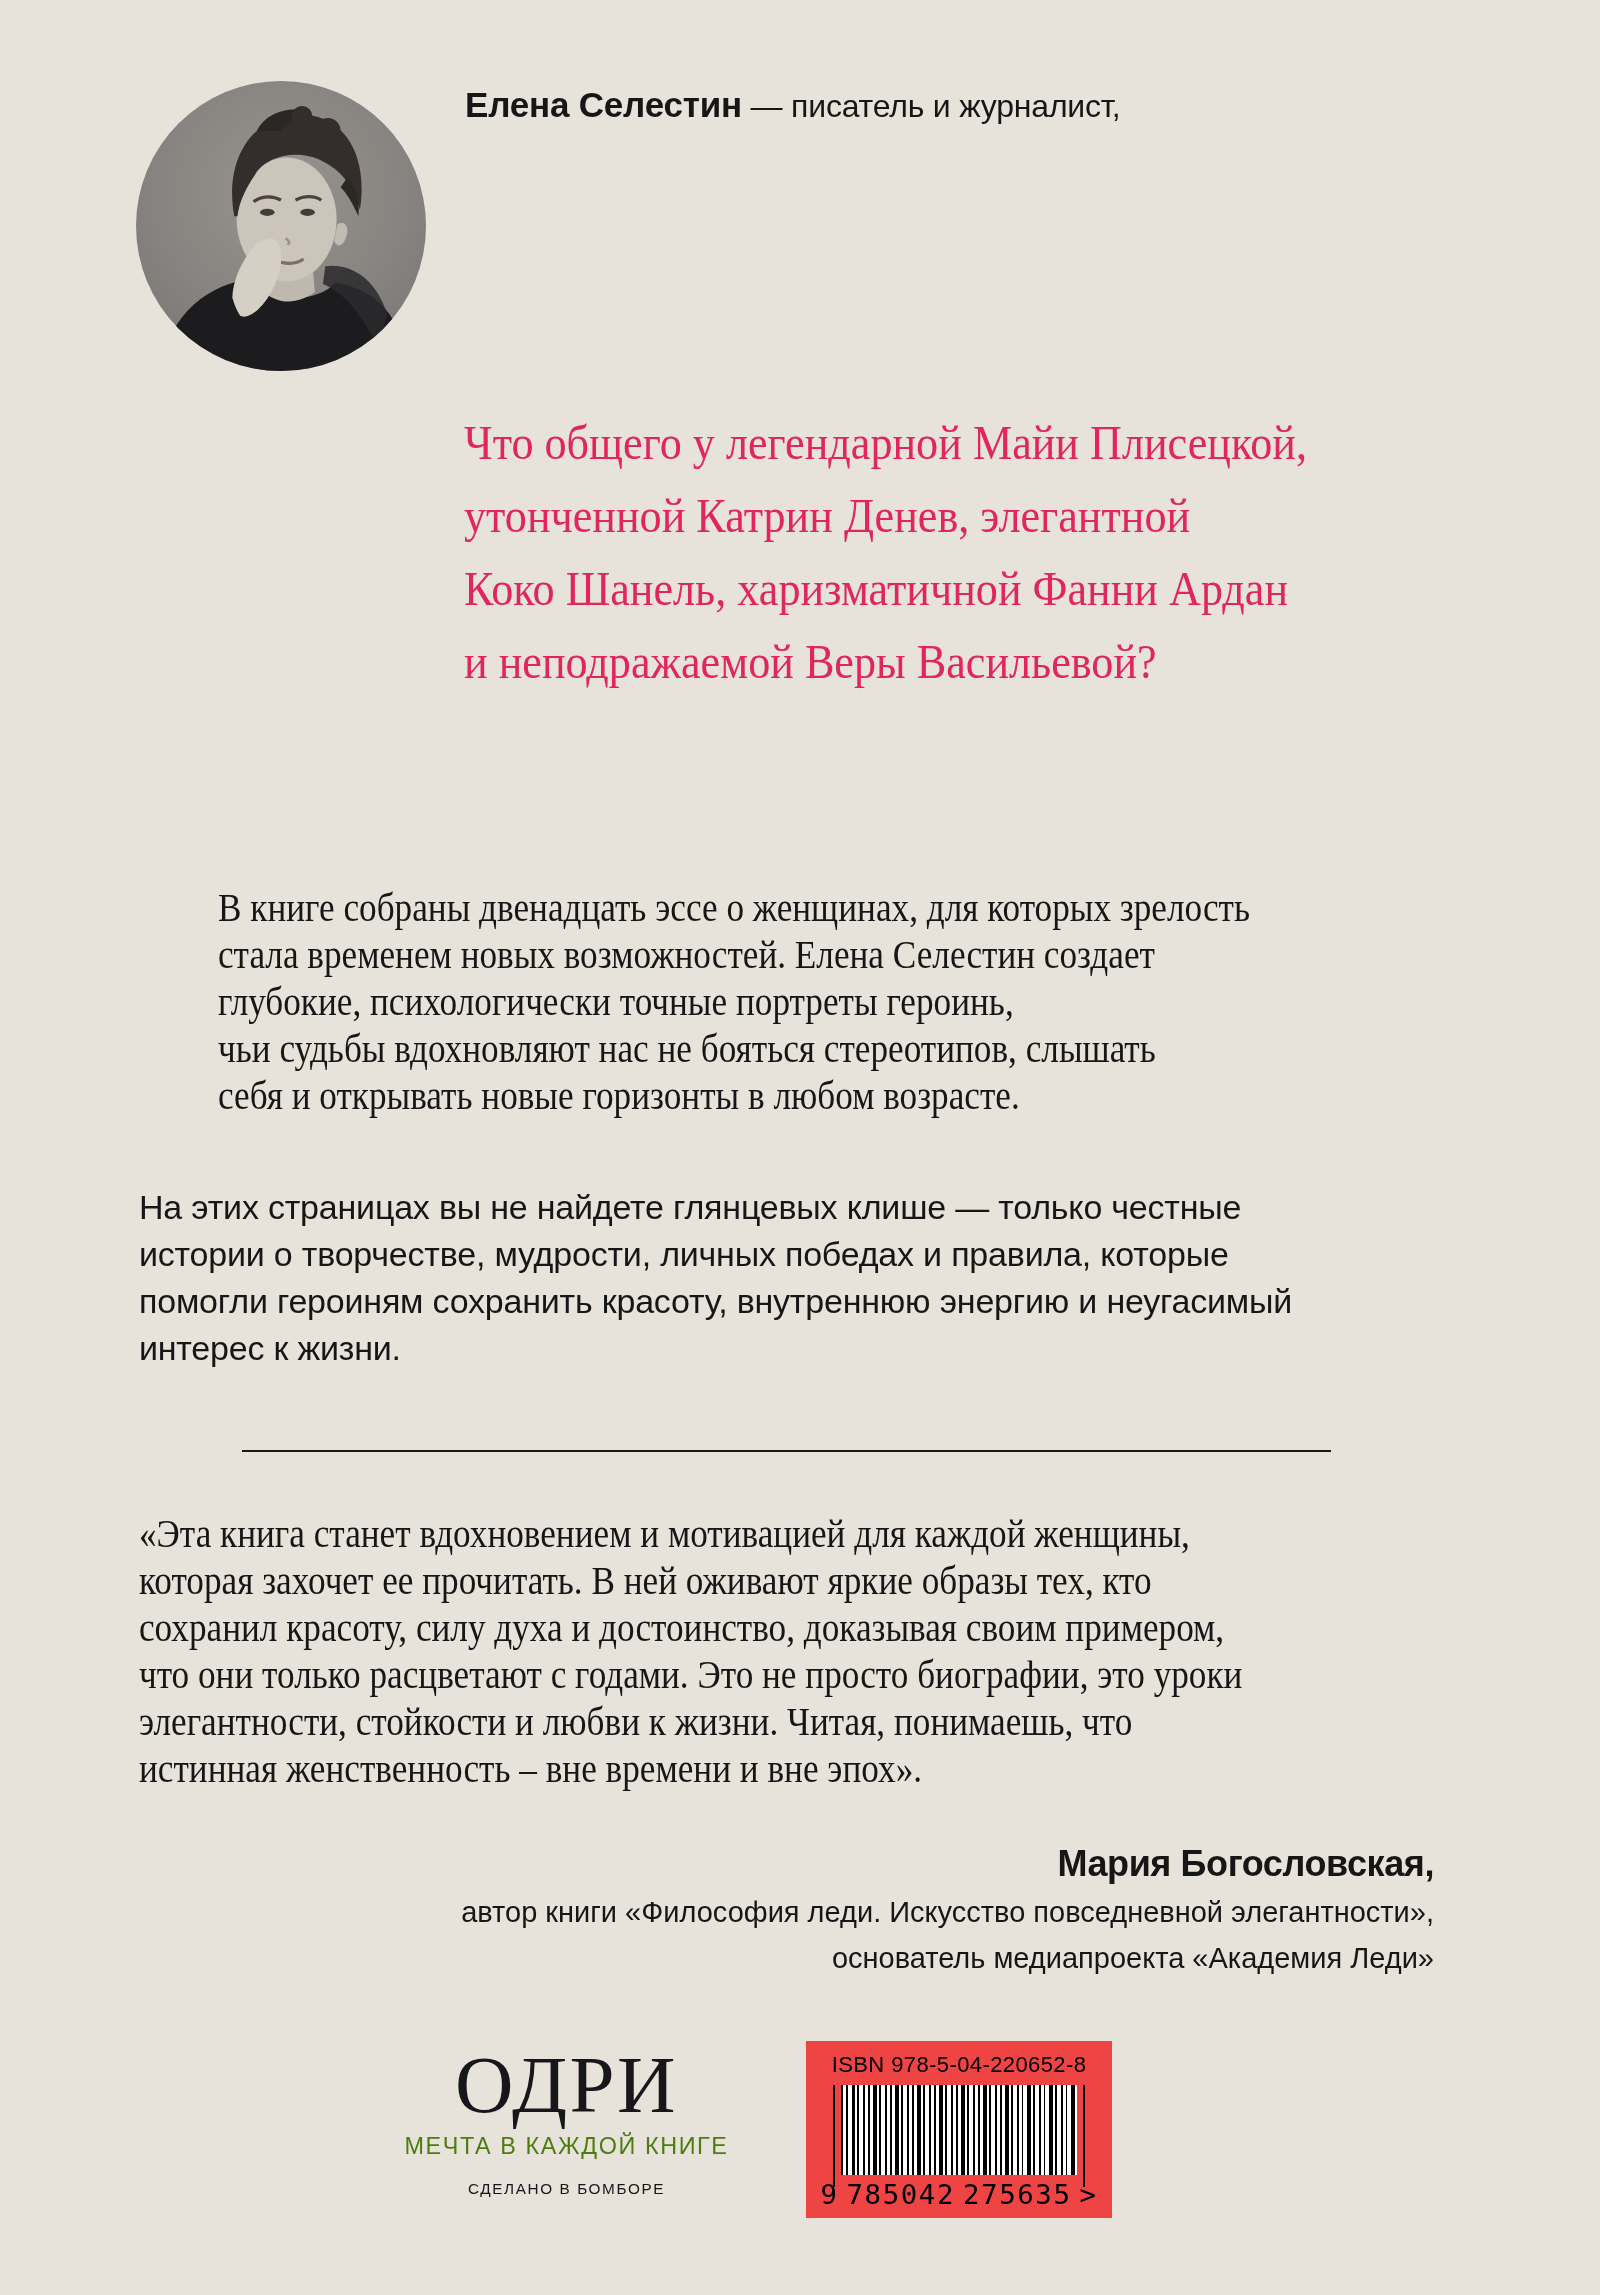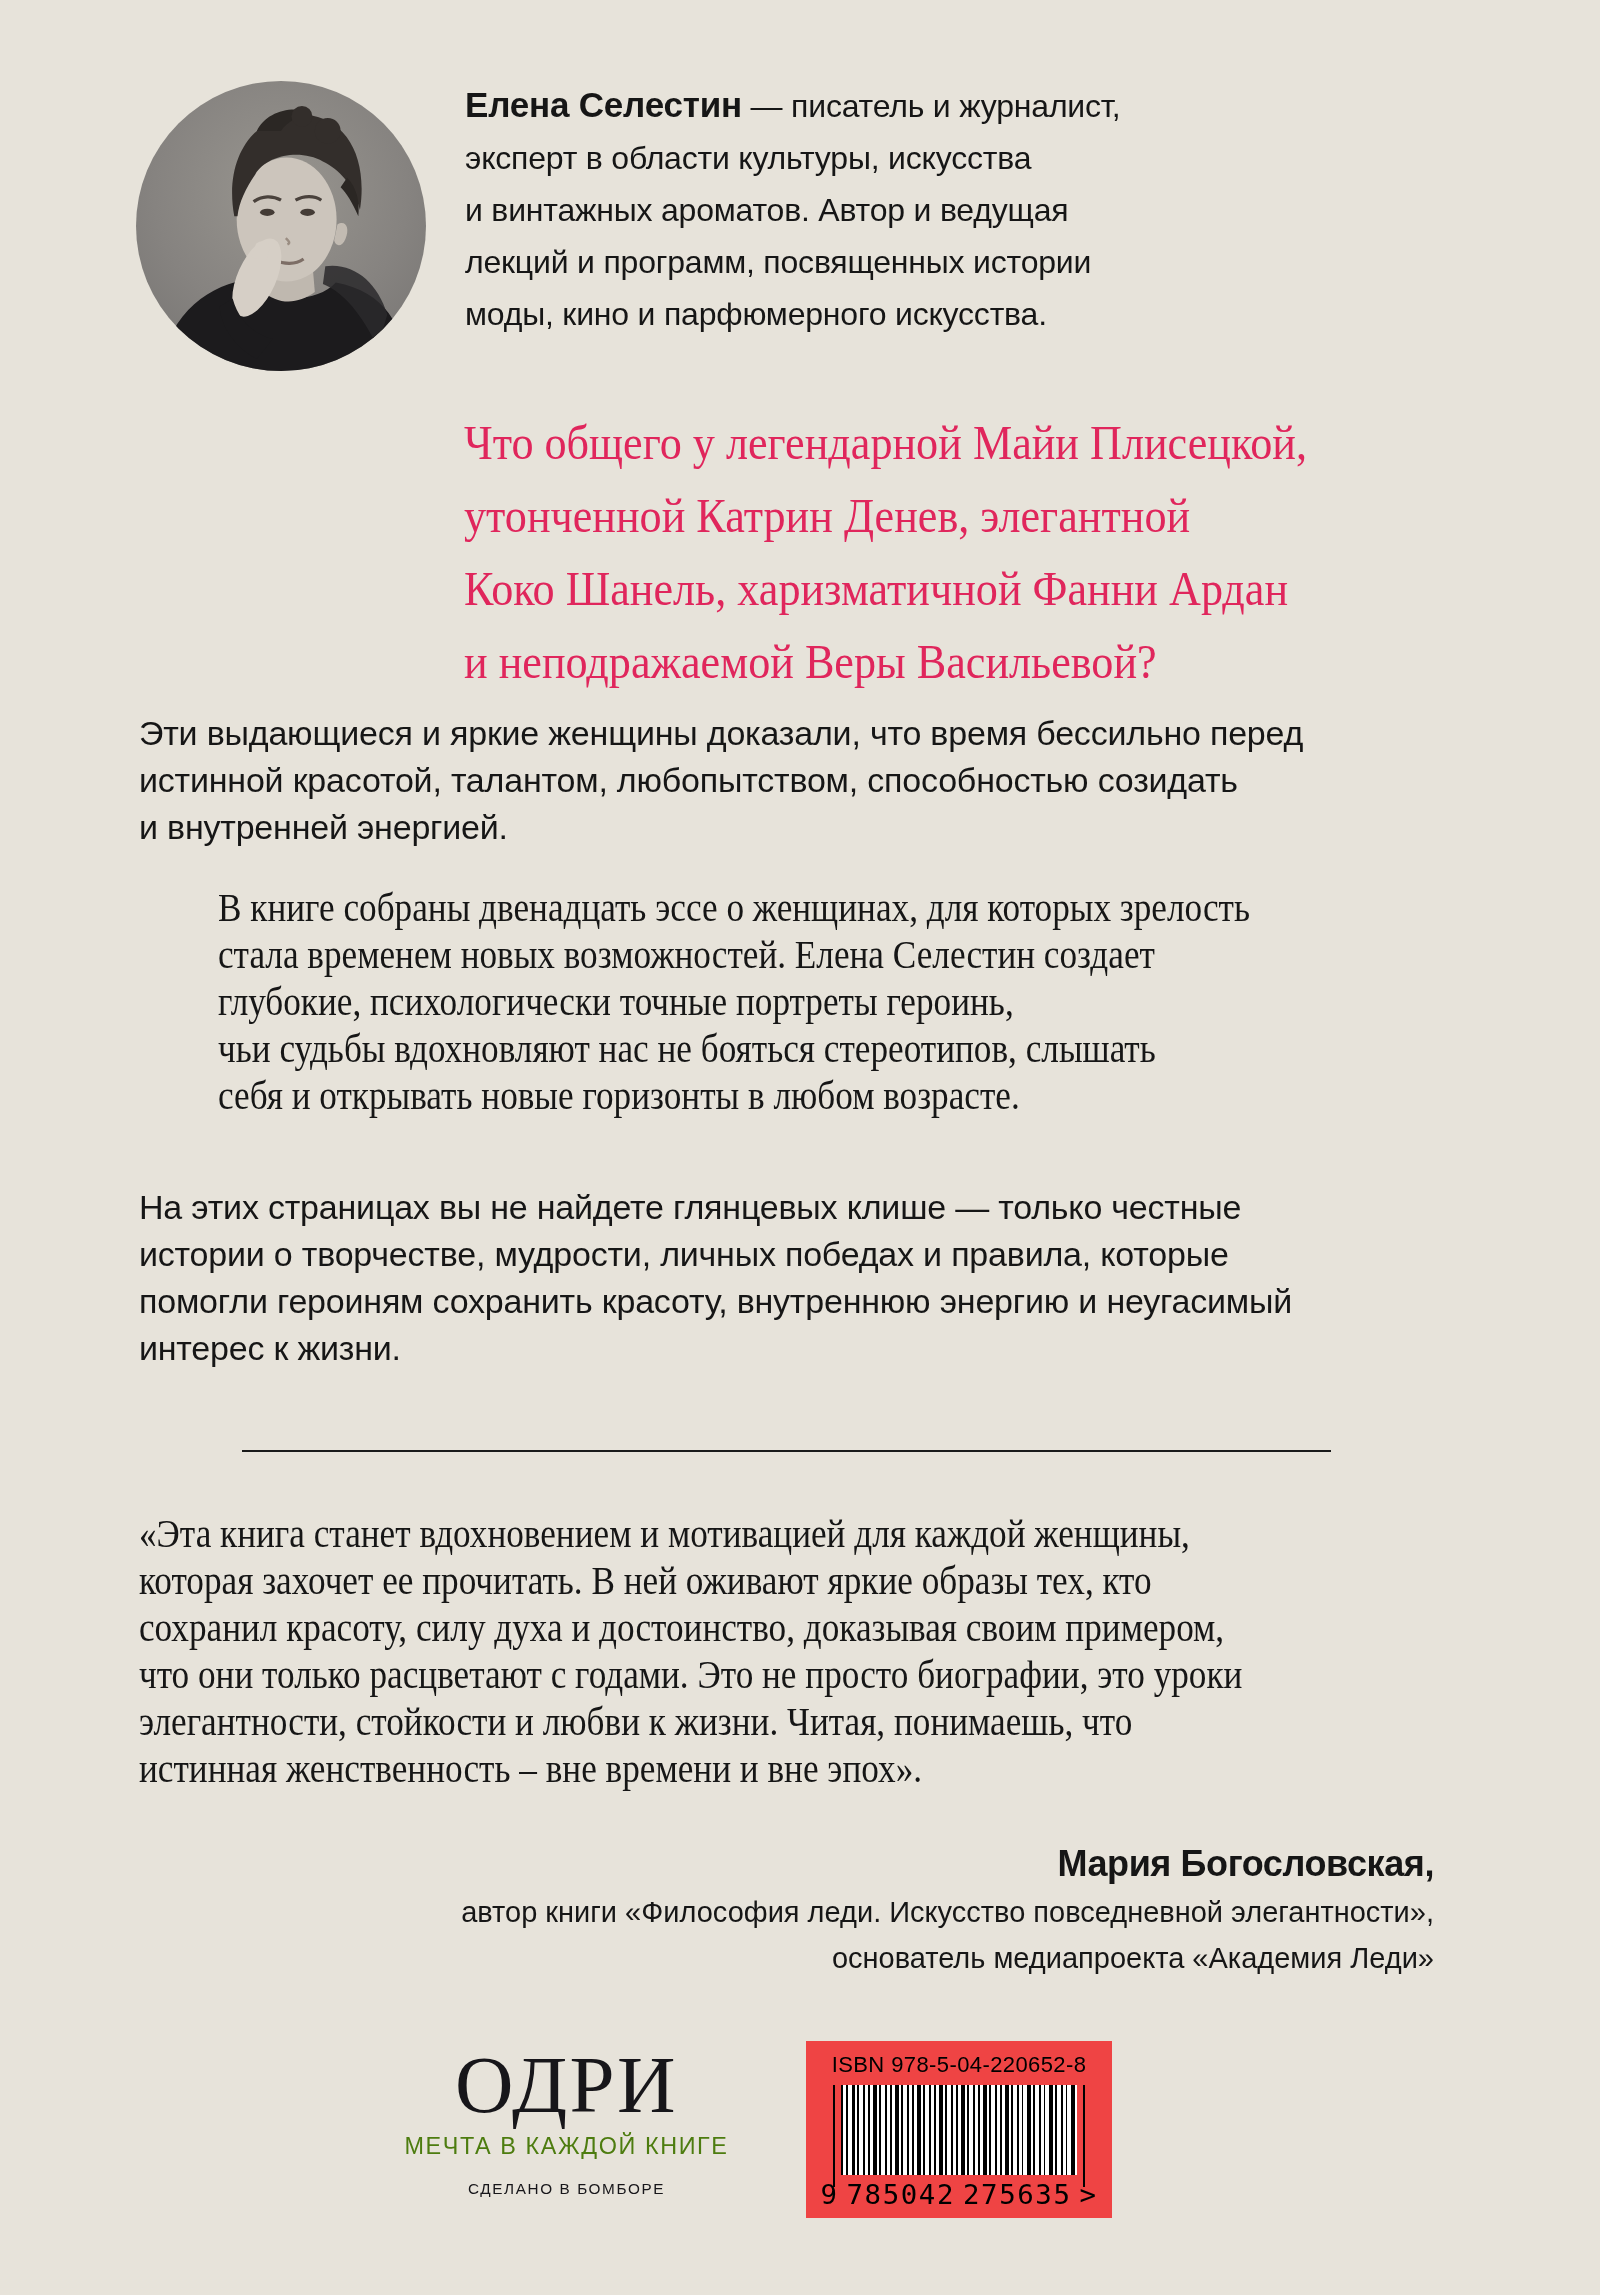--- a/index.html
+++ b/index.html
@@ -121,34 +121,27 @@
       <g transform="rotate(24 150 244)">
         <ellipse cx="150" cy="244" rx="24" ry="52" fill="#d6cfc6"></ellipse>
         <path d="M132,206 C136,198 146,196 150,204 L152,220 L134,224 Z" fill="#d6cfc6"></path>
       </g>
       <path d="M120,270 C128,300 150,316 170,320 L150,345 C120,330 104,300 104,280 Z" fill="#1c1b1d"></path>
     </svg>
   </div>
 
   <div class="bio">
     <div><b>Елена Селестин</b><span> — писатель и журналист,</span></div>
-    <div class="lines">эксперт в области культуры, искусства
-и винтажных ароматов. Автор и ведущая
-лекций и программ, посвященных истории
-моды, кино и парфюмерного искусства.</div>
   </div>
 
   <div class="headline lines">Что общего у легендарной Майи Плисецкой,
 утонченной Катрин Денев, элегантной
 Коко Шанель, харизматичной Фанни Ардан
 и неподражаемой Веры Васильевой?</div>
 
-  <div id="p1" class="p-sans lines">Эти выдающиеся и яркие женщины доказали, что время бессильно перед
-истинной красотой, талантом, любопытством, способностью созидать
-и внутренней энергией.</div>
 
   <div id="p2" class="p-serif lines">В книге собраны двенадцать эссе о женщинах, для которых зрелость
 стала временем новых возможностей. Елена Селестин создает
 глубокие, психологически точные портреты героинь,
 чьи судьбы вдохновляют нас не бояться стереотипов, слышать
 себя и открывать новые горизонты в любом возрасте.</div>
 
   <div id="p3" class="p-sans lines">На этих страницах вы не найдете глянцевых клише  — только честные
 истории о творчестве, мудрости, личных победах и правила, которые
 помогли героиням сохранить красоту, внутреннюю энергию и неугасимый

